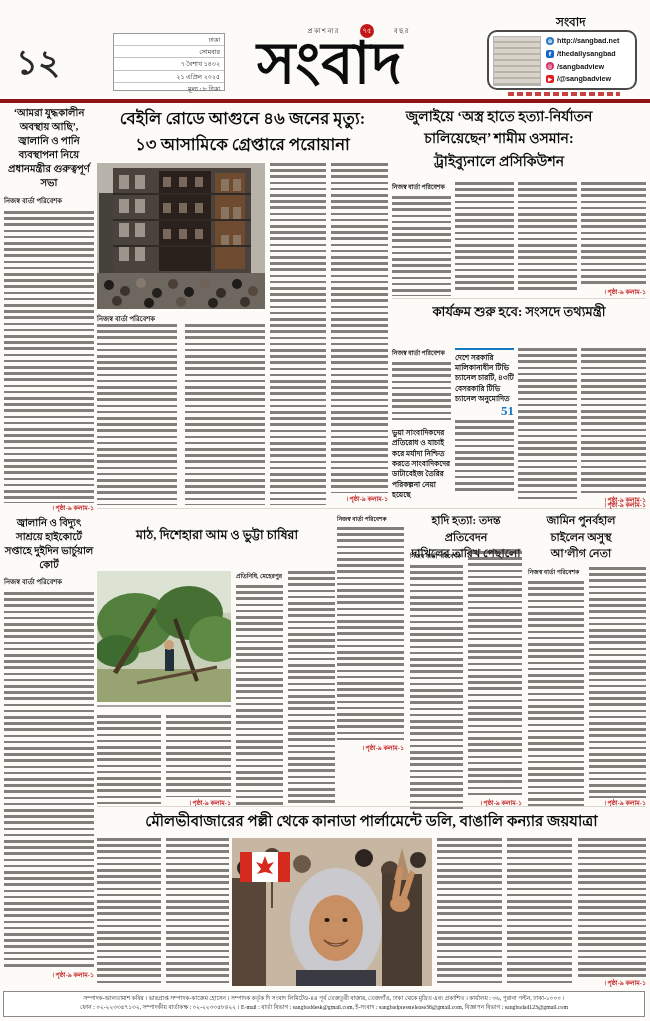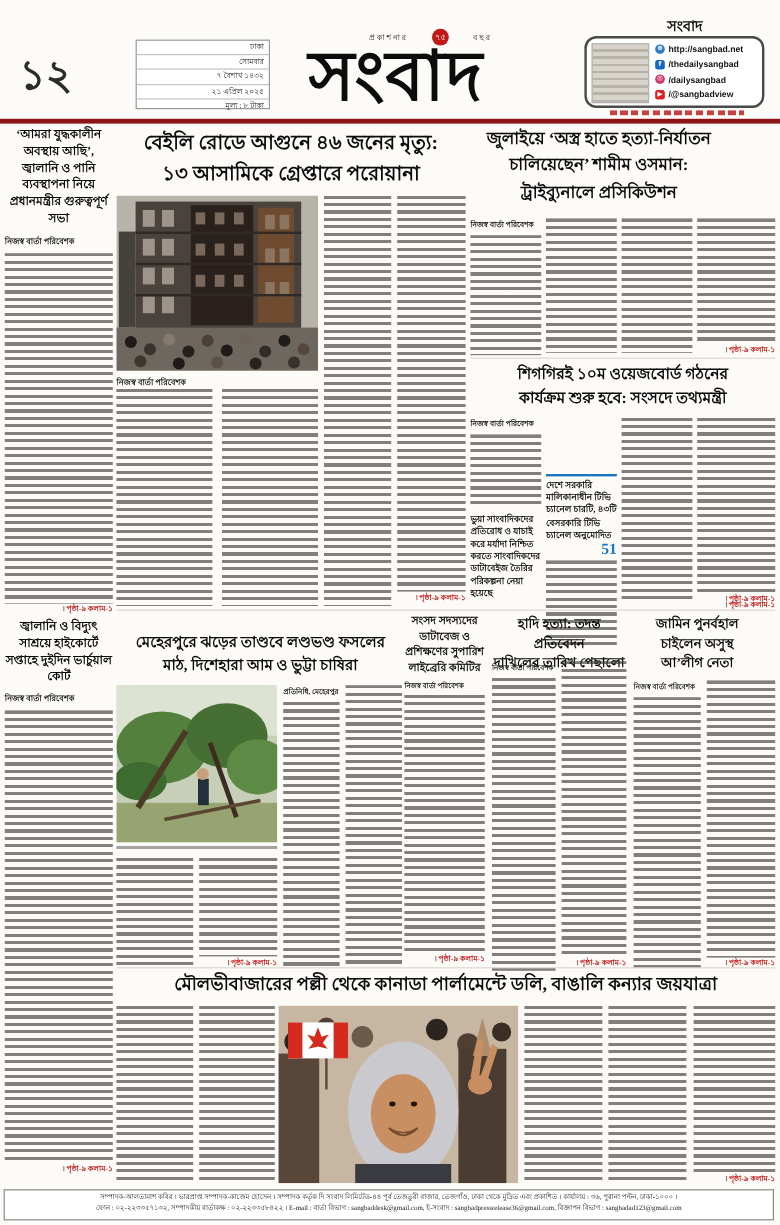--- a/index.html
+++ b/index.html
@@ -80,21 +80,21 @@
       <div class="slink">
         <span class="sicon" style="background:#2d7cc4;border-radius:50%;">⊕</span>
         <span>http://sangbad.net</span>
       </div>
       <div class="slink">
         <span class="sicon" style="background:#1666c5;">f</span>
         <span>/thedailysangbad</span>
       </div>
       <div class="slink">
         <span class="sicon" style="background:#d0366e;border-radius:50%;">◎</span>
-        <span>/dailysangbad</span>
+        <span>/sangbadview</span>
       </div>
       <div class="slink">
         <span class="sicon" style="background:#df2020;">▶</span>
         <span>/@sangbadview</span>
       </div>
     </div>
   </div>
   <div class="abs fill-red" style="left:508px;top:92px;width:112px;height:4px;"></div>
 
   <div class="abs" style="left:0;top:99px;width:650px;height:4px;background:#8e1317;"></div>
@@ -191,41 +191,39 @@
     <div class="byline" style="font-size:6.2px;">নিজস্ব বার্তা পরিবেশক</div>
     <div class="fill" style="margin-top:3px;height:100px;"></div>
   </div>
   <div class="abs fill" style="left:455px;top:182px;width:59px;height:112px;"></div>
   <div class="abs fill" style="left:518px;top:182px;width:59px;height:112px;"></div>
   <div class="abs fill" style="left:581px;top:182px;width:65px;height:104px;"></div>
   <div class="abs jump" style="left:581px;top:289px;width:65px;">৷ পৃষ্ঠা-৯ কলাম-১</div>
 
   <div class="abs sep" style="left:392px;top:298px;width:254px;height:1px;"></div>
   <div class="abs hl" style="left:392px;top:302px;width:254px;font-size:13px;line-height:1.55;">
-    <div>শিগগিরই ১০ম ওয়েজবোর্ড গঠনের</div>
     <div>কার্যক্রম শুরু হবে: সংসদে তথ্যমন্ত্রী</div>
   </div>
   <div class="abs" style="left:392px;top:348px;width:59px;font-family:Liberation Serif, serif;">
     <div class="byline" style="font-size:6.2px;">নিজস্ব বার্তা পরিবেশক</div>
     <div class="fill" style="margin-top:3px;height:62px;"></div>
     <div class="pq" style="margin-top:4px;">ভুয়া সাংবাদিকদের প্রতিরোধ ও যাচাই করে মর্যাদা নিশ্চিত করতে সাংবাদিকদের ডাটাবেইজ তৈরির পরিকল্পনা নেয়া হয়েছে</div>
   </div>
-  <div class="abs" style="left:455px;top:348px;width:59px;margin-top:47px;">
+  <div class="abs" style="left:455px;top:348px;width:59px;">
     <div class="pq-line"></div>
     <div class="pq">দেশে সরকারি মালিকানাধীন টিভি চ্যানেল চারটি, ৪৩টি বেসরকারি টিভি চ্যানেল অনুমোদিত</div>
     <div class="qmark">51</div>
     <div class="fill" style="margin-top:3px;height:72px;"></div>
   </div>
   <div class="abs fill" style="left:518px;top:348px;width:59px;height:152px;"></div>
   <div class="abs fill" style="left:581px;top:348px;width:65px;height:146px;"></div>
   <div class="abs jump" style="left:581px;top:497px;width:65px;">৷ পৃষ্ঠা-৯ কলাম-১</div>
 
   <div class="abs sep" style="left:97px;top:508px;width:549px;height:1px;"></div>
   <div class="abs hl" style="left:97px;top:526px;width:240px;font-size:12.5px;line-height:1.55;">
-    <div>মেহেরপুরে ঝড়ের তাণ্ডবে লণ্ডভণ্ড ফসলের</div>
     <div>মাঠ, দিশেহারা আম ও ভুট্টা চাষিরা</div>
   </div>
   <div class="abs" style="left:97px;top:571px;width:134px;height:131px;">
     <svg width="134" height="131" viewBox="0 0 134 131">
       <rect width="134" height="131" fill="#c8cfb8"></rect>
       <rect width="134" height="42" fill="#dde3d2"></rect>
       <ellipse cx="38" cy="52" rx="38" ry="30" fill="#53803c"></ellipse>
       <ellipse cx="92" cy="42" rx="34" ry="27" fill="#466f33"></ellipse>
       <ellipse cx="118" cy="68" rx="26" ry="23" fill="#5d8a44"></ellipse>
       <ellipse cx="20" cy="80" rx="22" ry="16" fill="#3e6b30"></ellipse>
@@ -241,21 +239,20 @@
   <div class="abs" style="left:236px;top:571px;width:47px;">
     <div class="byline" style="font-size:6px;">প্রতিনিধি, মেহেরপুর</div>
     <div class="fill" style="margin-top:3px;height:222px;"></div>
   </div>
   <div class="abs fill" style="left:288px;top:571px;width:47px;height:235px;"></div>
   <div class="abs fill" style="left:97px;top:715px;width:64px;height:91px;"></div>
   <div class="abs fill" style="left:166px;top:715px;width:65px;height:82px;"></div>
   <div class="abs jump" style="left:166px;top:800px;width:65px;">৷ পৃষ্ঠা-৯ কলাম-১</div>
 
   <div class="abs" style="left:337px;top:511px;width:67px;">
-    <div class="hl" style="font-size:9px;line-height:1.45;">সংসদ সদস্যদের ডাটাবেজ ও প্রশিক্ষণের সুপারিশ লাইব্রেরি কমিটির</div>
     <div class="byline" style="margin-top:3px;font-size:5.8px;">নিজস্ব বার্তা পরিবেশক</div>
     <div class="fill" style="margin-top:3px;height:216px;"></div>
     <div class="jump" style="margin-top:2px;">৷ পৃষ্ঠা-৯ কলাম-১</div>
   </div>
 
   <div class="abs hl" style="left:410px;top:512px;width:112px;font-size:11px;line-height:1.5;">
     <div>হাদি হত্যা: তদন্ত প্রতিবেদন</div>
     <div>দাখিলের তারিখ পেছালো</div>
   </div>
   <div class="abs" style="left:410px;top:551px;width:53px;">

